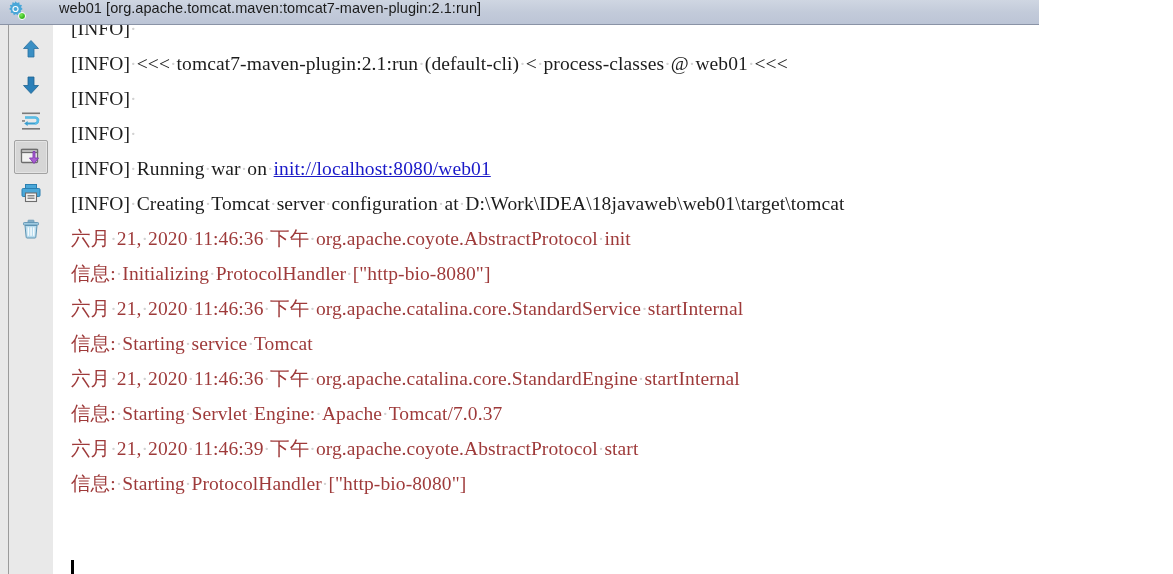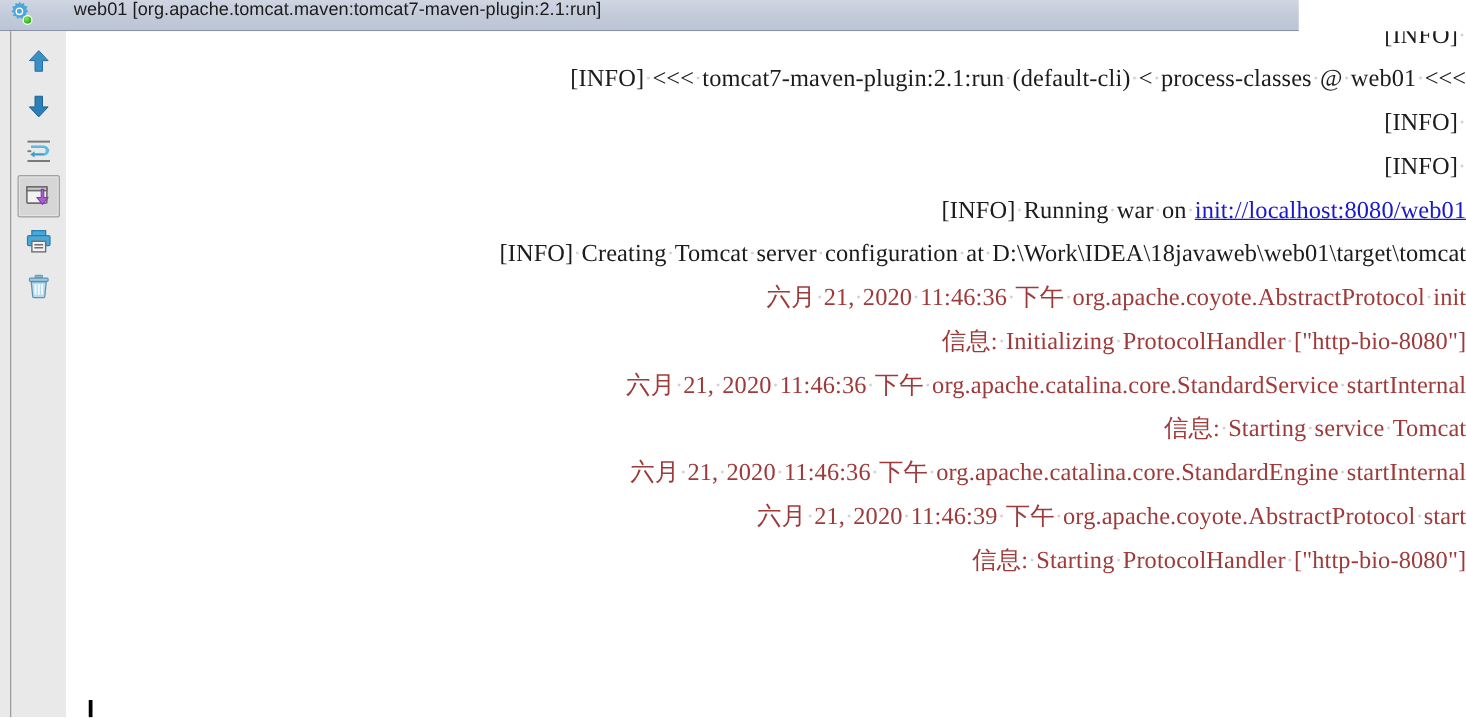--- a/index.html
+++ b/index.html
@@ -123,21 +123,20 @@
   .log-line {
     font-family: "Liberation Serif", serif;
     font-size: 19.5px;
     line-height: 35px;
     height: 35px;
     white-space: pre;
     color: #1c1c1c;
     padding-left: 18px;
     letter-spacing: 0.1px;
     overflow: hidden;
-    text-align: right;
   }
   .log-line.err {
     color: #9e3a3a;
   }
   .log-line .ws {
     color: #d2d2d2;
   }
   .log-line a.link {
     color: #1a19c8;
     text-decoration: underline;
@@ -248,19 +247,20 @@
         <div class="log-line">[INFO]<span class="ws">·</span>&lt;&lt;&lt;<span class="ws">·</span>tomcat7-maven-plugin:2.1:run<span class="ws">·</span>(default-cli)<span class="ws">·</span>&lt;<span class="ws">·</span>process-classes<span class="ws">·</span>@<span class="ws">·</span>web01<span class="ws">·</span>&lt;&lt;&lt;</div>
         <div class="log-line">[INFO]<span class="ws">·</span></div>
         <div class="log-line">[INFO]<span class="ws">·</span></div>
         <div class="log-line">[INFO]<span class="ws">·</span>Running<span class="ws">·</span>war<span class="ws">·</span>on<span class="ws">·</span><a class="link" href="#">init://localhost:8080/web01</a></div>
         <div class="log-line">[INFO]<span class="ws">·</span>Creating<span class="ws">·</span>Tomcat<span class="ws">·</span>server<span class="ws">·</span>configuration<span class="ws">·</span>at<span class="ws">·</span>D:\Work\IDEA\18javaweb\web01\target\tomcat</div>
         <div class="log-line err">六月<span class="ws">·</span>21,<span class="ws">·</span>2020<span class="ws">·</span>11:46:36<span class="ws">·</span>下午<span class="ws">·</span>org.apache.coyote.AbstractProtocol<span class="ws">·</span>init</div>
         <div class="log-line err">信息:<span class="ws">·</span>Initializing<span class="ws">·</span>ProtocolHandler<span class="ws">·</span>["http-bio-8080"]</div>
         <div class="log-line err">六月<span class="ws">·</span>21,<span class="ws">·</span>2020<span class="ws">·</span>11:46:36<span class="ws">·</span>下午<span class="ws">·</span>org.apache.catalina.core.StandardService<span class="ws">·</span>startInternal</div>
         <div class="log-line err">信息:<span class="ws">·</span>Starting<span class="ws">·</span>service<span class="ws">·</span>Tomcat</div>
         <div class="log-line err">六月<span class="ws">·</span>21,<span class="ws">·</span>2020<span class="ws">·</span>11:46:36<span class="ws">·</span>下午<span class="ws">·</span>org.apache.catalina.core.StandardEngine<span class="ws">·</span>startInternal</div>
+        <div class="log-line err">信息:<span class="ws">·</span>Starting<span class="ws">·</span>Servlet<span class="ws">·</span>Engine:<span class="ws">·</span>Apache<span class="ws">·</span>Tomcat/7.0.37</div>
         <div class="log-line err">六月<span class="ws">·</span>21,<span class="ws">·</span>2020<span class="ws">·</span>11:46:39<span class="ws">·</span>下午<span class="ws">·</span>org.apache.coyote.AbstractProtocol<span class="ws">·</span>start</div>
         <div class="log-line err">信息:<span class="ws">·</span>Starting<span class="ws">·</span>ProtocolHandler<span class="ws">·</span>["http-bio-8080"]</div>
       </div>
   </div>
 
   <div class="caret"></div>
 </div>
 
 </body></html>

